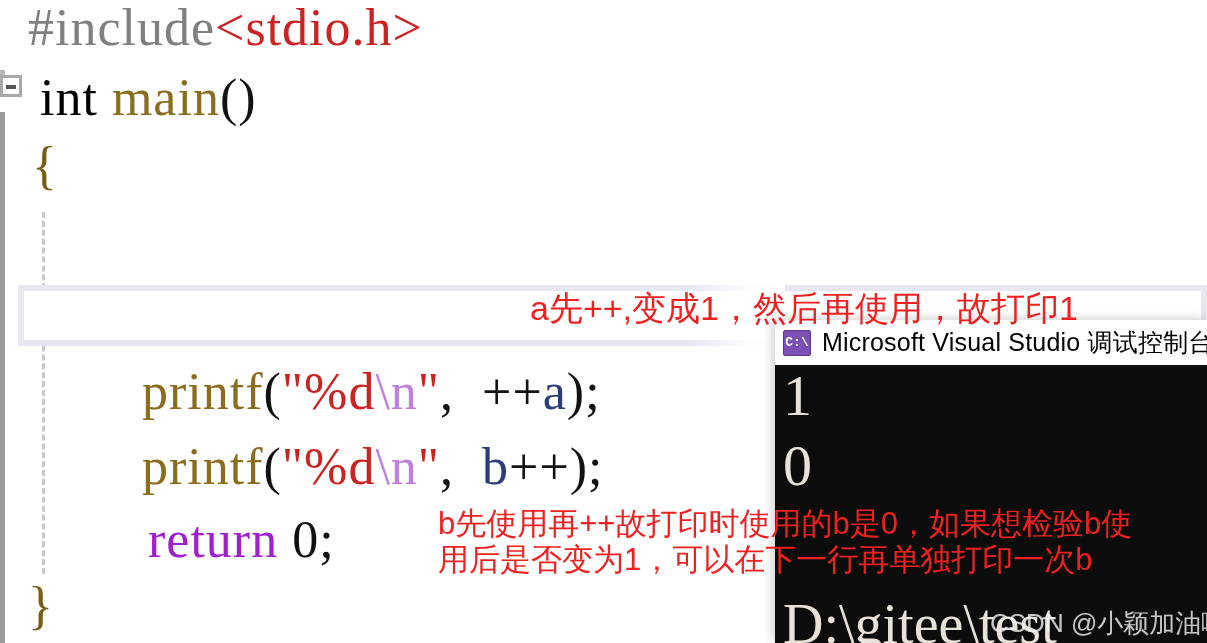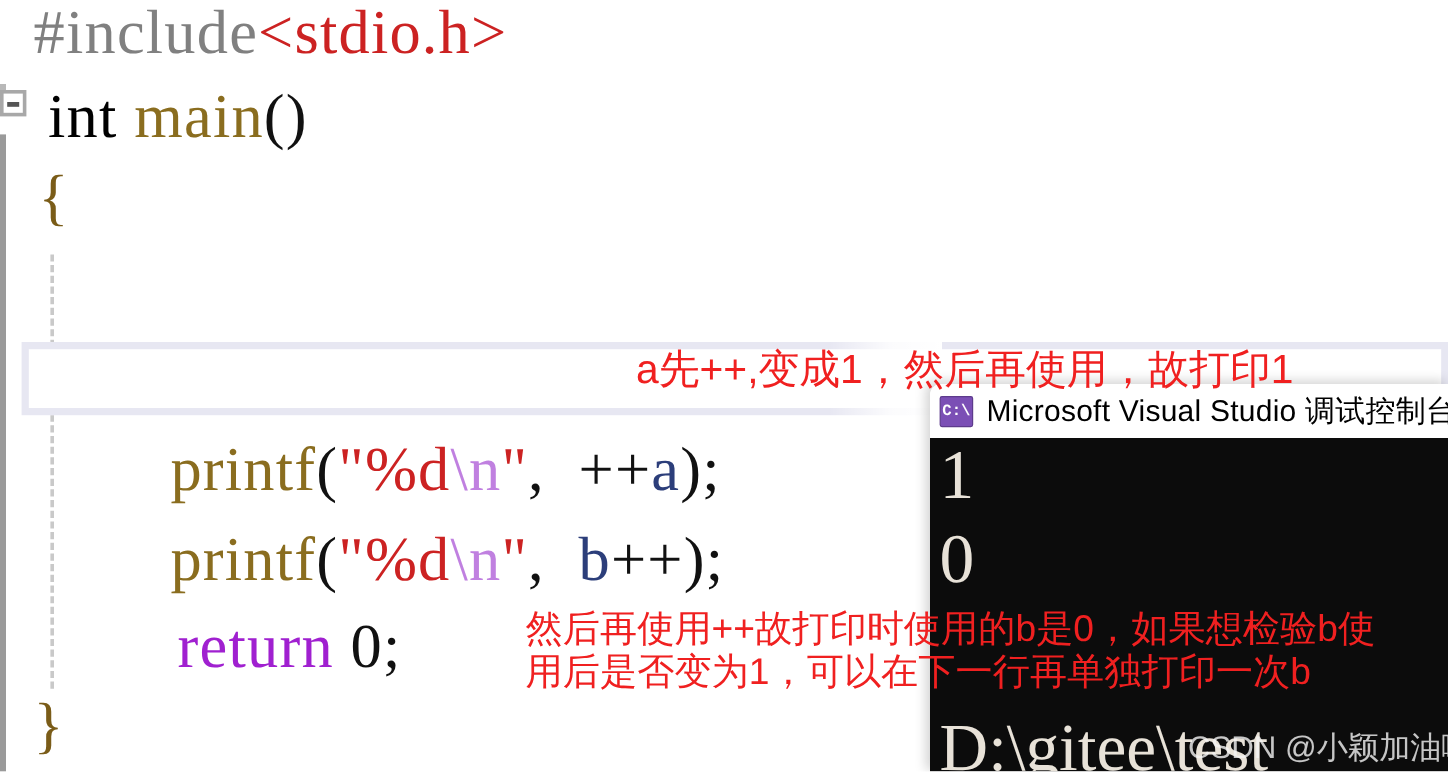--- a/index.html
+++ b/index.html
@@ -235,21 +235,21 @@
   <div class="code-line" id="cl-1" style="left:40px;  top:72px;"><span class="tok-kw">int</span><span class="tok-punct"> </span><span class="tok-fn">main</span><span class="tok-punct">()</span></div>
   <div class="code-line" id="cl-2" style="left:32px;  top:140px;"><span class="tok-brace">{</span></div>
   <div class="code-line" id="cl-5" style="left:142px; top:366px;"><span class="tok-fn">printf</span><span class="tok-punct">(</span><span class="tok-str">"%d</span><span class="tok-esc">\n</span><span class="tok-str">"</span><span class="tok-punct">,  ++</span><span class="tok-var">a</span><span class="tok-punct">);</span></div>
   <div class="code-line" id="cl-6" style="left:142px; top:441px;"><span class="tok-fn">printf</span><span class="tok-punct">(</span><span class="tok-str">"%d</span><span class="tok-esc">\n</span><span class="tok-str">"</span><span class="tok-punct">,  </span><span class="tok-var">b</span><span class="tok-punct">++);</span></div>
   <div class="code-line" id="cl-7" style="left:148px; top:514px;"><span class="tok-ctrl">return</span><span class="tok-punct"> 0;</span></div>
   <div class="code-line" id="cl-8" style="left:28px;  top:580px;"><span class="tok-brace">}</span></div>
 
   <div class="fade-left"></div>
 
   <div class="annot" id="annot-1">a先++,变成1，然后再使用，故打印1</div>
-  <div class="annot" id="annot-2">然后再使用++故打印时使用的b是0，如果想检验b使
+  <div class="annot" id="annot-2">b先使用再++故打印时使用的b是0，如果想检验b使
 用后是否变为1，可以在下一行再单独打印一次b</div>
 
   <div id="console-window">
     <div id="console-titlebar">
       <div id="console-icon">
         <span>C:\</span>
       </div>
       <div id="console-title-text">Microsoft Visual Studio 调试控制台</div>
     </div>
     <div id="console-body">

